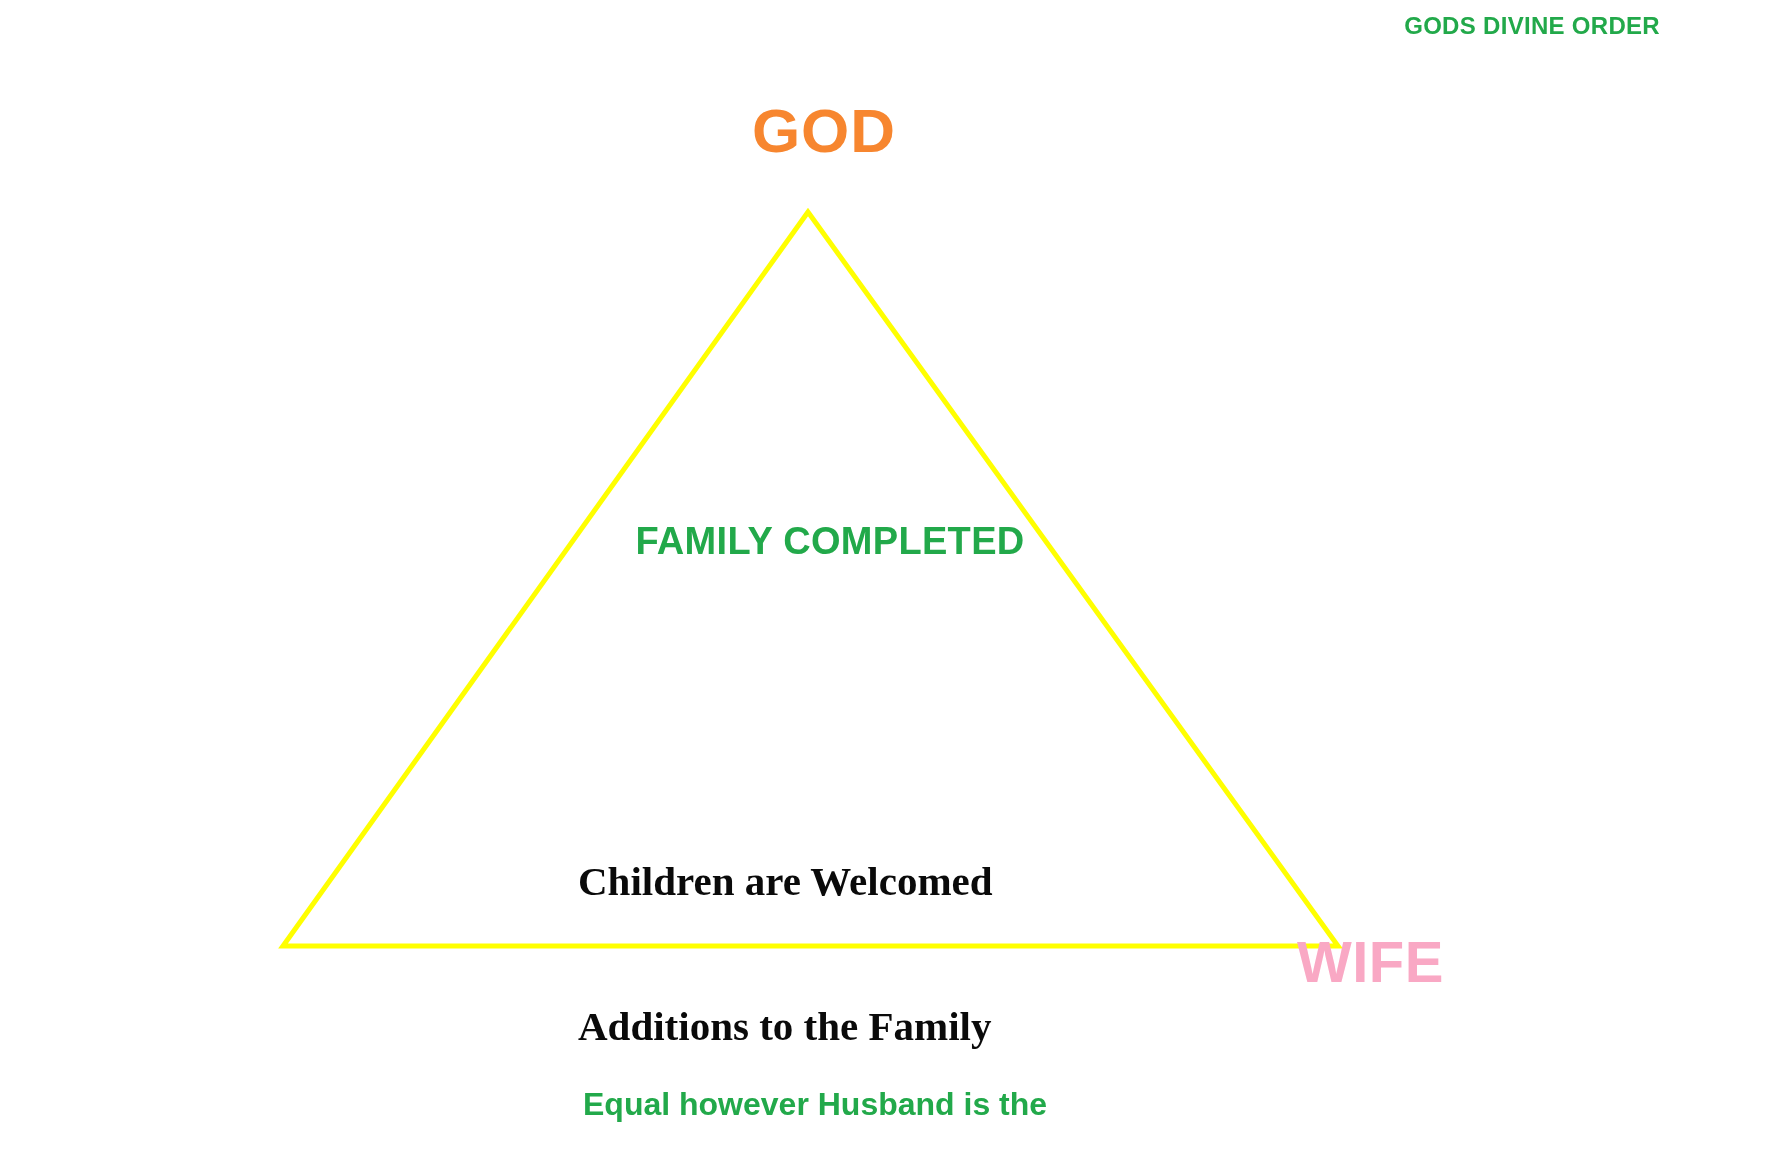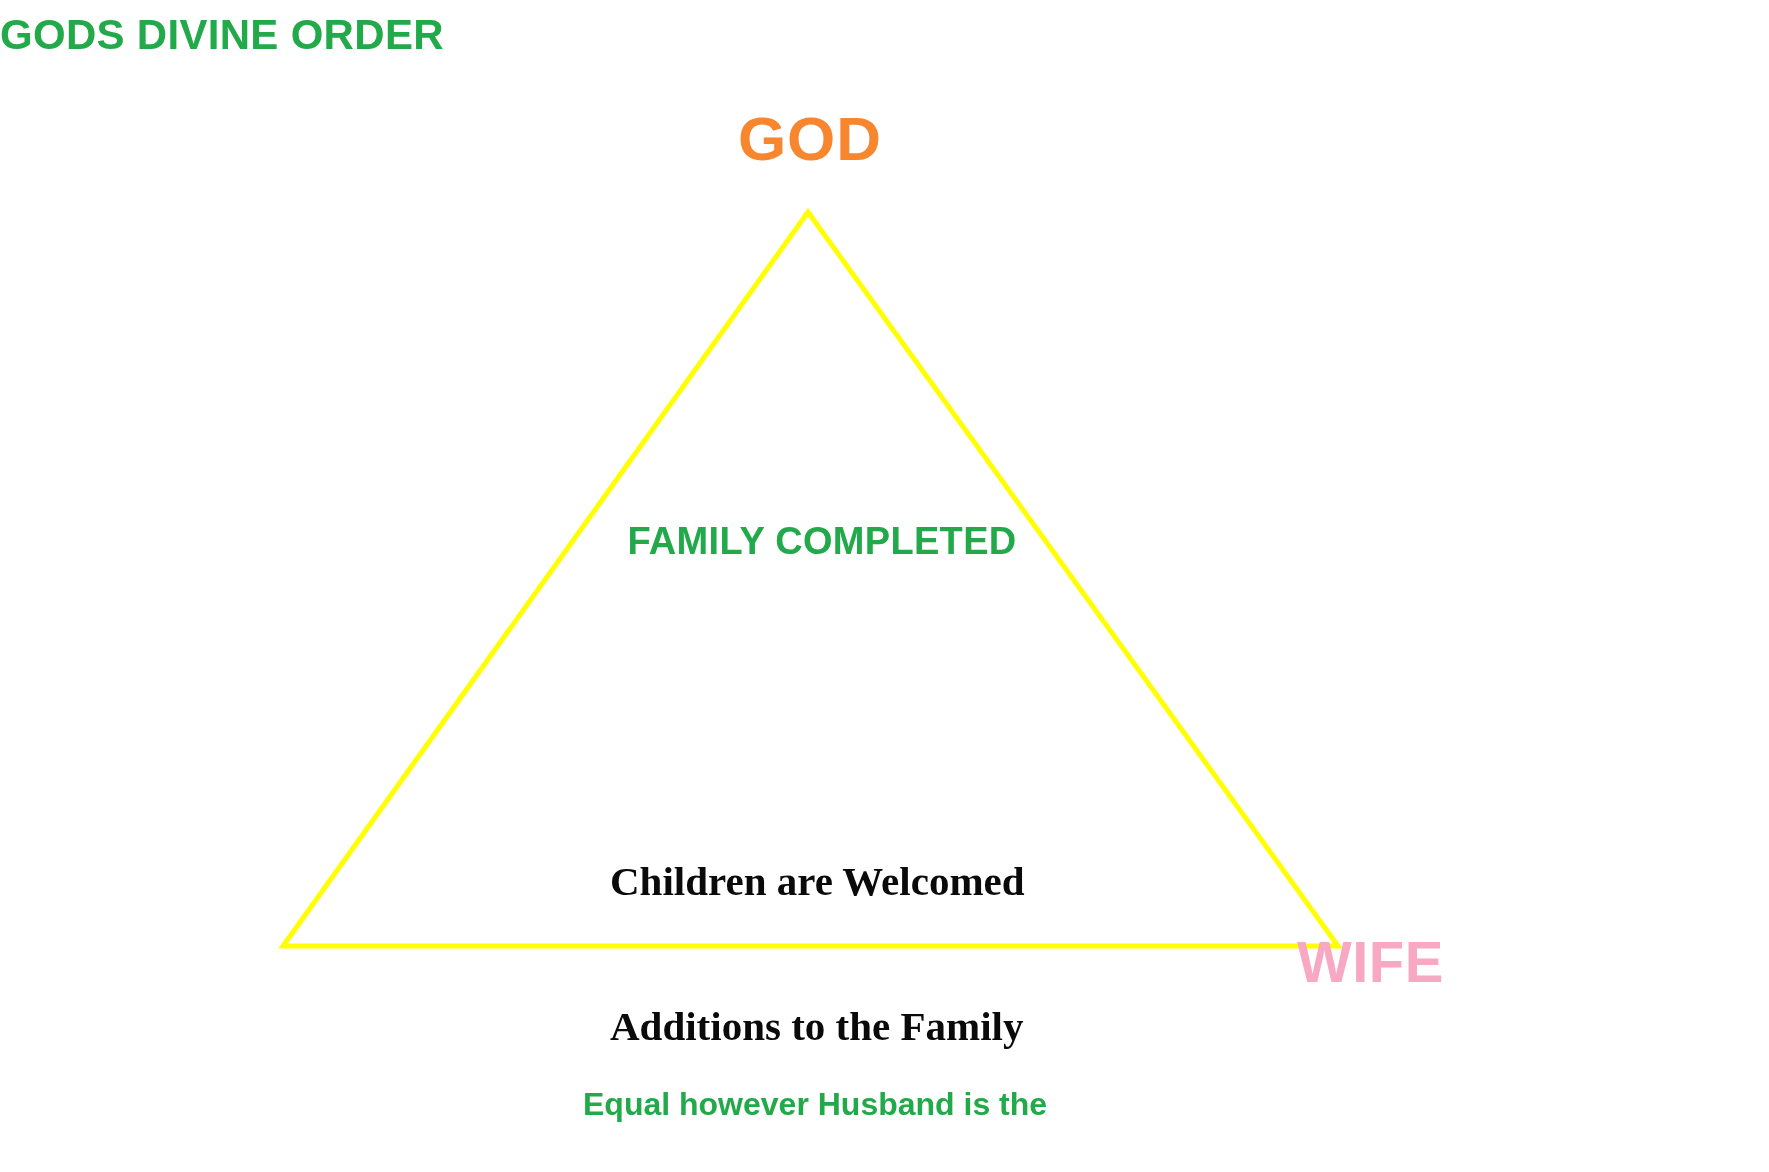--- a/index.html
+++ b/index.html
@@ -32,54 +32,55 @@
     position: absolute;
     white-space: pre;
     line-height: 1.0;
   }
 
   
   #title {
     left: 0;
     top: 14px;
     width: 1660px;
-    text-align: left;
-    font-size: 42px;
+    text-align: right;
+    font-size: 24px;
     font-weight: bold;
     letter-spacing: 0.3px;
     color: #22A94A;
   }
 
   
   #god-label {
     left: 0;
-    top: 108px;
+    top: 100px;
     width: 1620px;
     text-align: center;
     font-size: 62px;
     font-weight: bold;
     letter-spacing: 1px;
     color: #F7862F;
+    padding-left: 14px;
   }
 
   
   #family-completed {
-    left: 4px;
+    left: 12px;
     top: 522px;
     width: 1636px;
     text-align: center;
     font-size: 38px;
     font-weight: bold;
     letter-spacing: 0.3px;
     color: #22A94A;
   }
 
   
   #children-note {
-    left: 610px;
+    left: 578px;
     top: 760px;
     font-family: "Liberation Serif", serif;
     font-size: 41px;
     font-weight: bold;
     line-height: 1.18;
     color: #0a0a0a;
     text-align: left;
   }
   #children-note .line { display: block; white-space: pre; }
 

